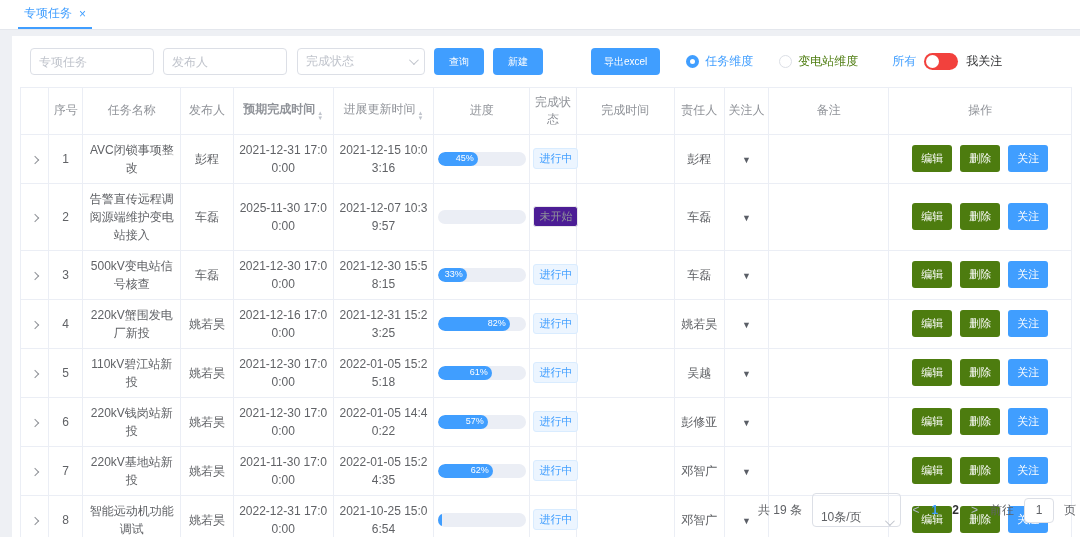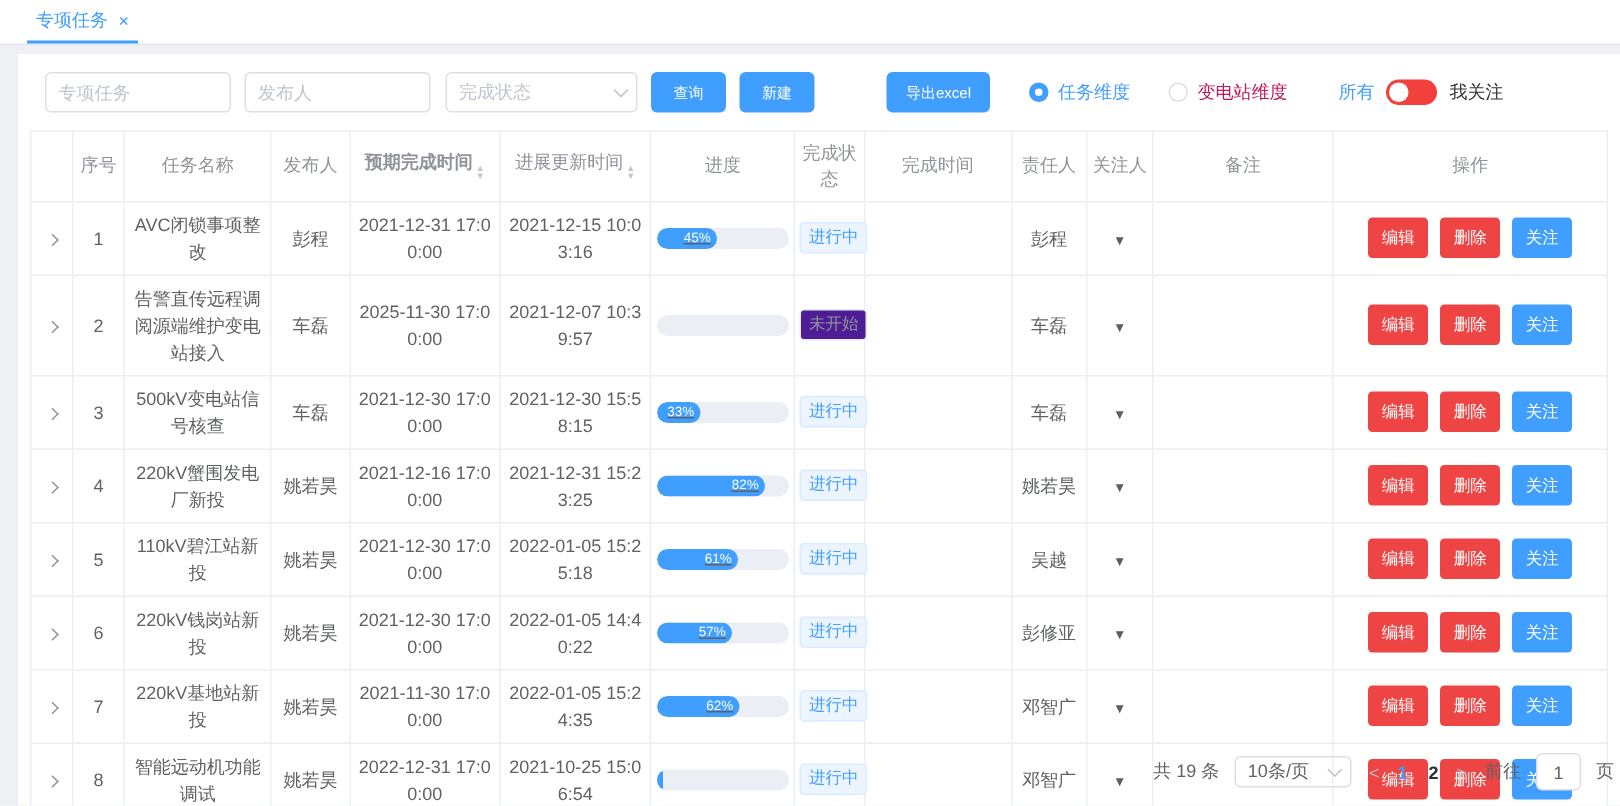--- a/index.html
+++ b/index.html
@@ -25,58 +25,58 @@
   .f-select { width:128px; height:27px; border:1px solid #dcdfe6; border-radius:4px;
     display:flex; align-items:center; justify-content:space-between; padding:0 8px;
     margin-left:1px; cursor:pointer; }
   .f-select .ph { font-size:12px; color:#c0c4cc; }
   .sel-caret { width:7px; height:7px; border-right:1px solid #c0c4cc;
     border-bottom:1px solid #c0c4cc; transform:rotate(45deg) translateY(-2px); }
   .btn-primary { background:#409eff; color:#fff; border:none; border-radius:4px;
     font-size:10px; height:27px; padding:0 15px; margin-left:9px; cursor:pointer; }
   .btn-primary.export { margin-left:48px; padding:0 13px; }
   .radio { display:flex; align-items:center; gap:6px; margin-left:26px; cursor:pointer;
-    font-size:12px; color:#be185d; }
+    font-size:12px; color:#4d7c0f; }
   .radio.checked { color:#409eff; }
   .rdot { width:13px; height:13px; border-radius:50%; border:1px solid #dcdfe6; background:#fff; }
   .rdot.on { border:4px solid #409eff; }
   .all-label { margin-left:34px; font-size:12px; color:#409eff; cursor:pointer; }
   .toggle { width:34px; height:17px; border-radius:9px; background:#f2413d;
     margin-left:8px; position:relative; cursor:pointer; display:inline-block; }
   .toggle .knob { position:absolute; left:2px; top:2px; width:13px; height:13px;
     border-radius:50%; background:#fff; }
   .follow-label { margin-left:8px; font-size:12px; color:#303133; }
 
   
   table { width:100%; border-collapse:collapse; table-layout:fixed; font-size:12px; color:#606266; }
   th, td { border:1px solid #ebeef5; text-align:center; vertical-align:middle; }
   th { color:#909399; font-weight:400; padding:6px 2px; line-height:1.4; background:#fff; }
   td { padding:6px 3px; line-height:1.5; background:#fff; word-break:break-all; }
   .sort { display:inline-flex; flex-direction:column; margin-left:2px; vertical-align:-2px; }
   .sort i { font-style:normal; font-size:6px; line-height:5px; color:#c0c4cc; }
   .chev { display:inline-block; width:6px; height:6px; border-top:1px solid #909399;
     border-right:1px solid #909399; transform:rotate(45deg); cursor:pointer; }
   .caret-down { font-size:9px; color:#5a5e66; cursor:pointer; }
-  .ptrack { width:88px; height:14px; border-radius:7px; background:#ebeef5; margin:0 auto; overflow:hidden;text-decoration:underline; }
+  .ptrack { width:88px; height:14px; border-radius:7px; background:#ebeef5; margin:0 auto; overflow:hidden; }
   .pfill { height:14px; border-radius:7px; background:#409eff; display:flex; align-items:center;
     justify-content:flex-end; color:#fff; font-size:9px; padding-right:4px; }
   .tag { display:inline-block; font-size:11px; line-height:1; padding:4px 5px;
     border-radius:3px; border:1px solid transparent; white-space:nowrap; }
   .tag.ongoing { color:#409eff; background:#ecf5ff; border-color:#d9ecff; }
   .tag.pending { color:#909399; background:#4c1d95; border-color:#e9e9eb; }
   .abtn { border:none; border-radius:3px; color:#fff; font-size:11px; padding:6px 9px;
     margin:0 4px; cursor:pointer; white-space:nowrap; }
-  .abtn.red { background:#ef4444; }
+  .abtn.red { background:#4d7c0f; }
   .abtn.blue { background:#409eff; }
 
   
   .pagination { position:absolute; right:4px; bottom:10px; display:flex; align-items:center;
     gap:10px; font-size:12px; color:#606266; }
-  .psize { border:1px solid #dcdfe6; border-radius:4px; height:21px; display:flex;
-    align-items:center; gap:12px; padding:0 8px; color:#606266; cursor:pointer; }
+  .psize { border:1px solid #dcdfe6; border-radius:4px; height:34px; display:flex;
+    align-items:flex-end; gap:23px; padding:0 8px; color:#606266; cursor:pointer; }
   .pg-arrow { color:#b4bccc; cursor:pointer; padding:0 2px; }
   .pages { display:flex; gap:14px; }
   .pgnum { cursor:pointer; color:#303133; font-weight:bold; }
   .pgnum.active { color:#409eff; }
   .goto-input { width:30px; height:25px; border:1px solid #dcdfe6; border-radius:4px;
     text-align:center; font-size:12px; color:#606266; outline:none; }
 </style>
 </head>
 <body>
 

